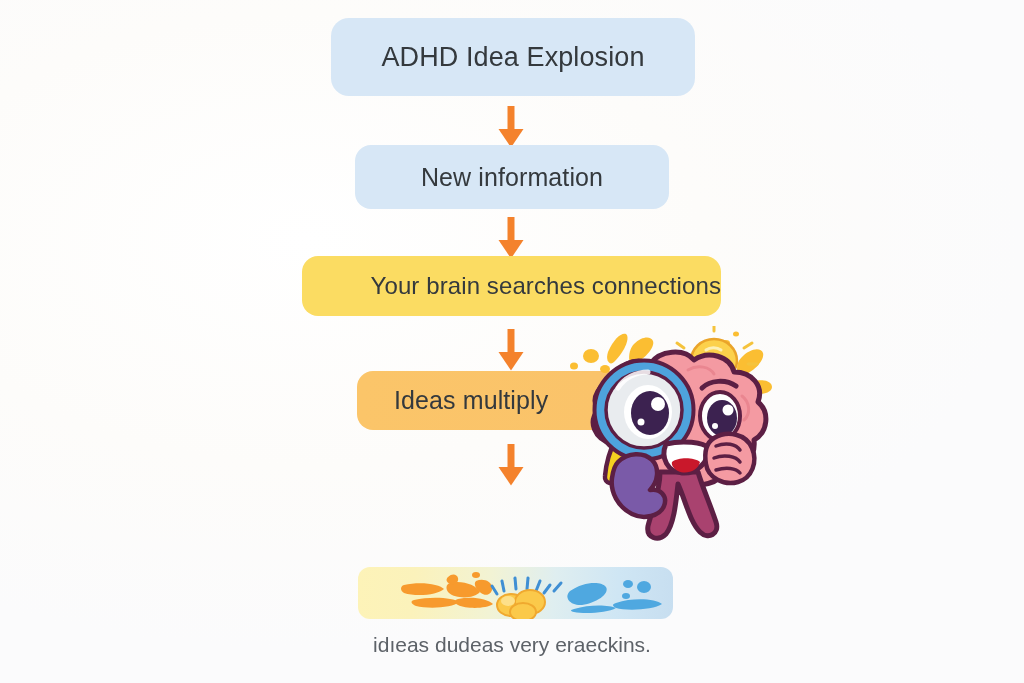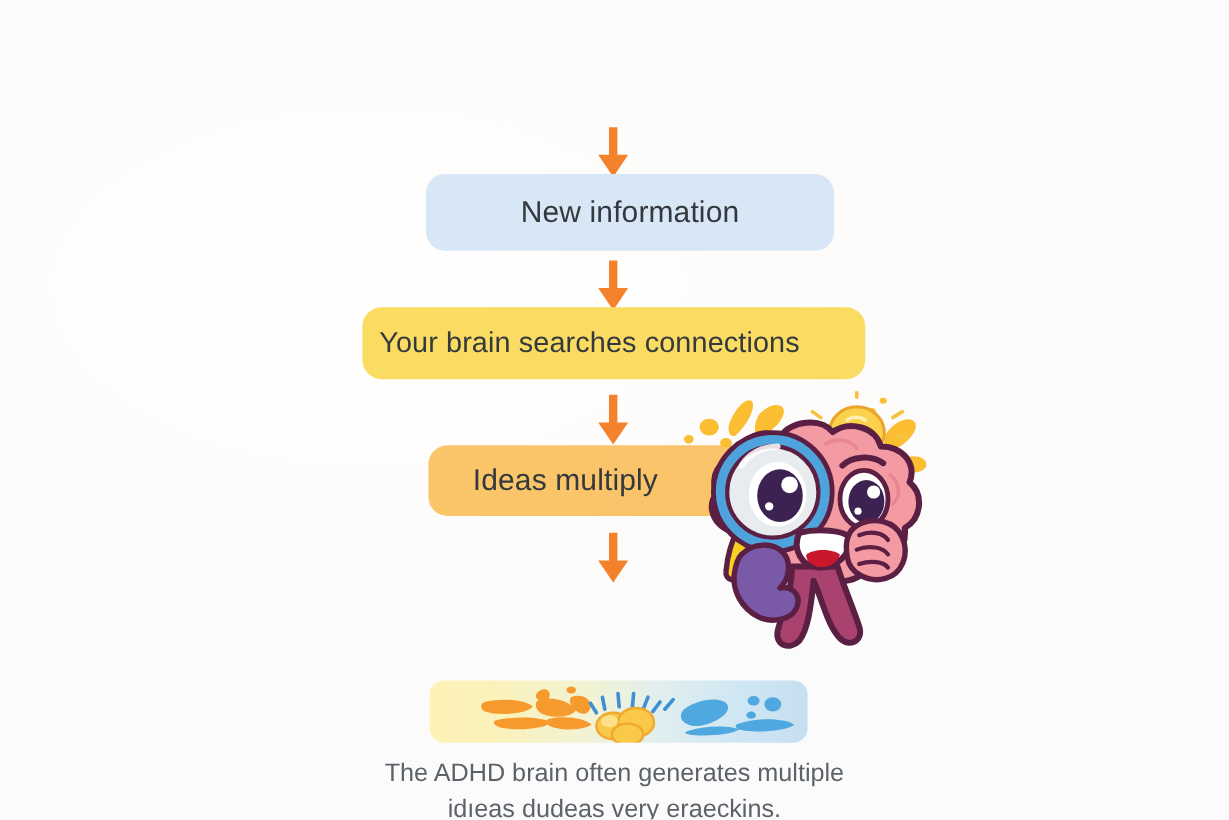--- a/index.html
+++ b/index.html
@@ -36,32 +36,32 @@
     left: 331px; top: 18px; width: 364px; height: 78px;
     background: #d7e7f6;
     border-radius: 18px;
     justify-content: center;
   }
   #box-1 .box-label {
     font-size: 27px; color: #34393d; font-weight: 400;
   }
 
   #box-2 {
-    left: 355px; top: 145px; width: 340px; height: 64px;
+    left: 355px; top: 145px; width: 314px; height: 64px;
     background: #d7e7f6;
     justify-content: center;
   }
   #box-2 .box-label {
     font-size: 25px; color: #34393d;
   }
 
   #box-3 {
     left: 302px; top: 256px; width: 419px; height: 60px;
     background: #fbdc62;
-    justify-content: flex-start;
+    justify-content: flex-end;
     padding-left: 14px;
   }
   #box-3 .box-label {
     font-size: 24px; color: #34393d;
   }
 
   #box-4 {
     left: 357px; top: 371px; width: 350px; height: 59px;
     background: linear-gradient(90deg, #fbc569 0%, #fac36a 70%, #f9bf66 100%);
     padding-left: 37px;
@@ -113,20 +113,23 @@
     position: absolute;
     left: 556px; top: 326px;
     width: 258px; height: 226px;
   }
 </style>
 </head>
 <body>
 
 <div id="canvas">
 
+  <div class="flow-box" id="box-1">
+    <span class="box-label">ADHD Idea Explosion</span>
+  </div>
 
   <div class="arrow" style="left:494px; top:104px;">
     <svg width="34" height="46" viewBox="0 0 34 46">
       <path d="M17 2 L17 27" stroke="#f4822c" stroke-width="7" stroke-linecap="butt" fill="none"></path>
       <path d="M4.5 25 L29.5 25 L17 43.5 Z" fill="#f4822c"></path>
     </svg>
   </div>
 
   <div class="flow-box" id="box-2">
     <span class="box-label">New information</span>
@@ -198,21 +201,20 @@
         <path d="M216 42 C232 37, 252 38, 258 41 C250 46, 226 47, 216 45 C212 44, 212 43, 216 42 Z"></path>
         <path d="M258 36 C276 30, 298 32, 304 37 C296 43, 268 44, 258 41 C254 39, 254 37, 258 36 Z"></path>
         <ellipse cx="270" cy="17" rx="5" ry="4"></ellipse>
         <ellipse cx="286" cy="20" rx="7" ry="6"></ellipse>
         <ellipse cx="268" cy="29" rx="4" ry="3"></ellipse>
       </g>
     </svg>
   </div>
 
   <div id="caption">
-    <span class="cap-line">The ADHD brain often generates multiple</span>
     <span class="cap-line">idıeas dudeas very eraeckins.</span>
   </div>
 
   <div id="mascot">
     <svg width="258" height="226" viewBox="0 0 258 226">
 
       <g fill="#fbbe32">
         <path d="M52 26 C58 12, 66 6, 70 8 C74 11, 70 24, 58 36 C54 40, 49 35, 52 26 Z"></path>
         <path d="M78 18 C86 10, 95 10, 97 15 C99 21, 90 32, 78 38 C72 41, 71 25, 78 18 Z"></path>
         <ellipse cx="35" cy="30" rx="8" ry="7"></ellipse>

